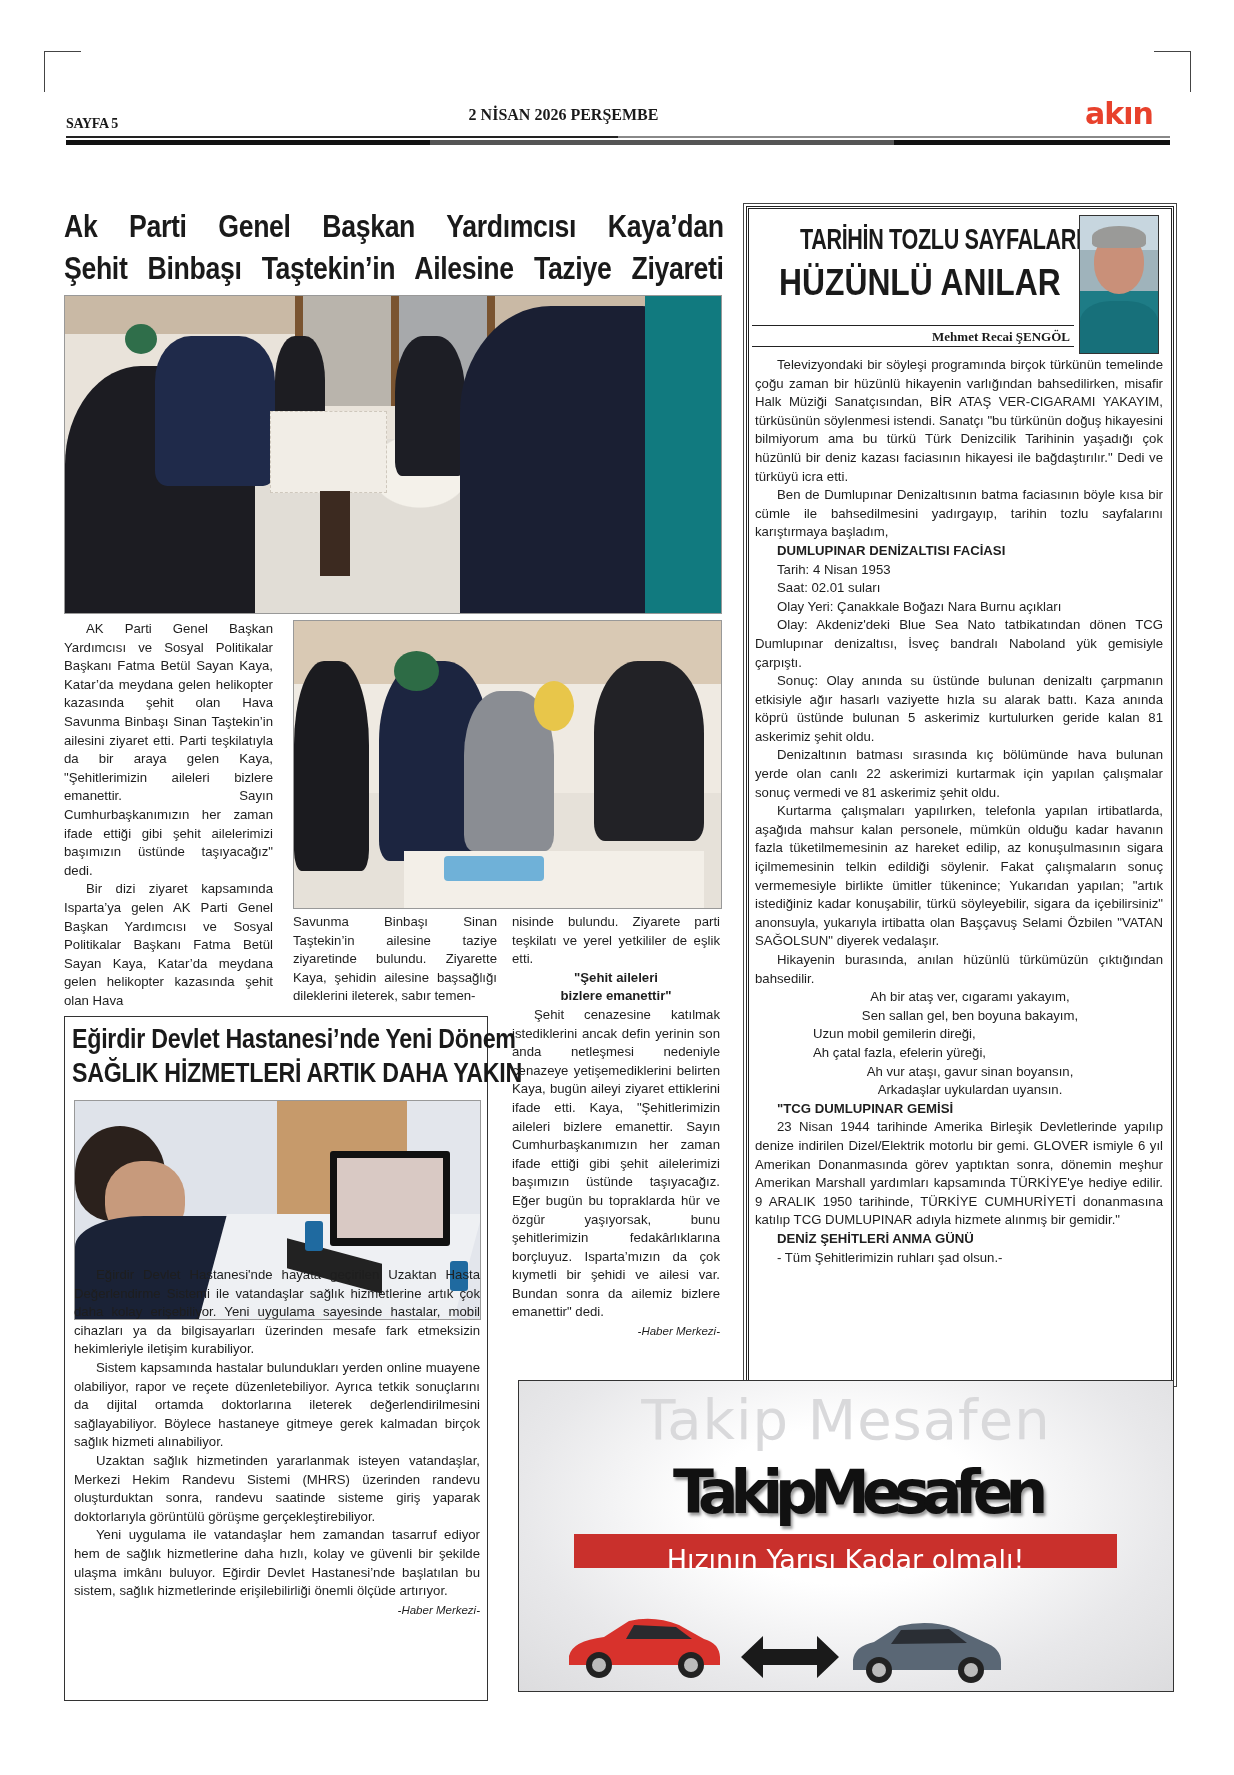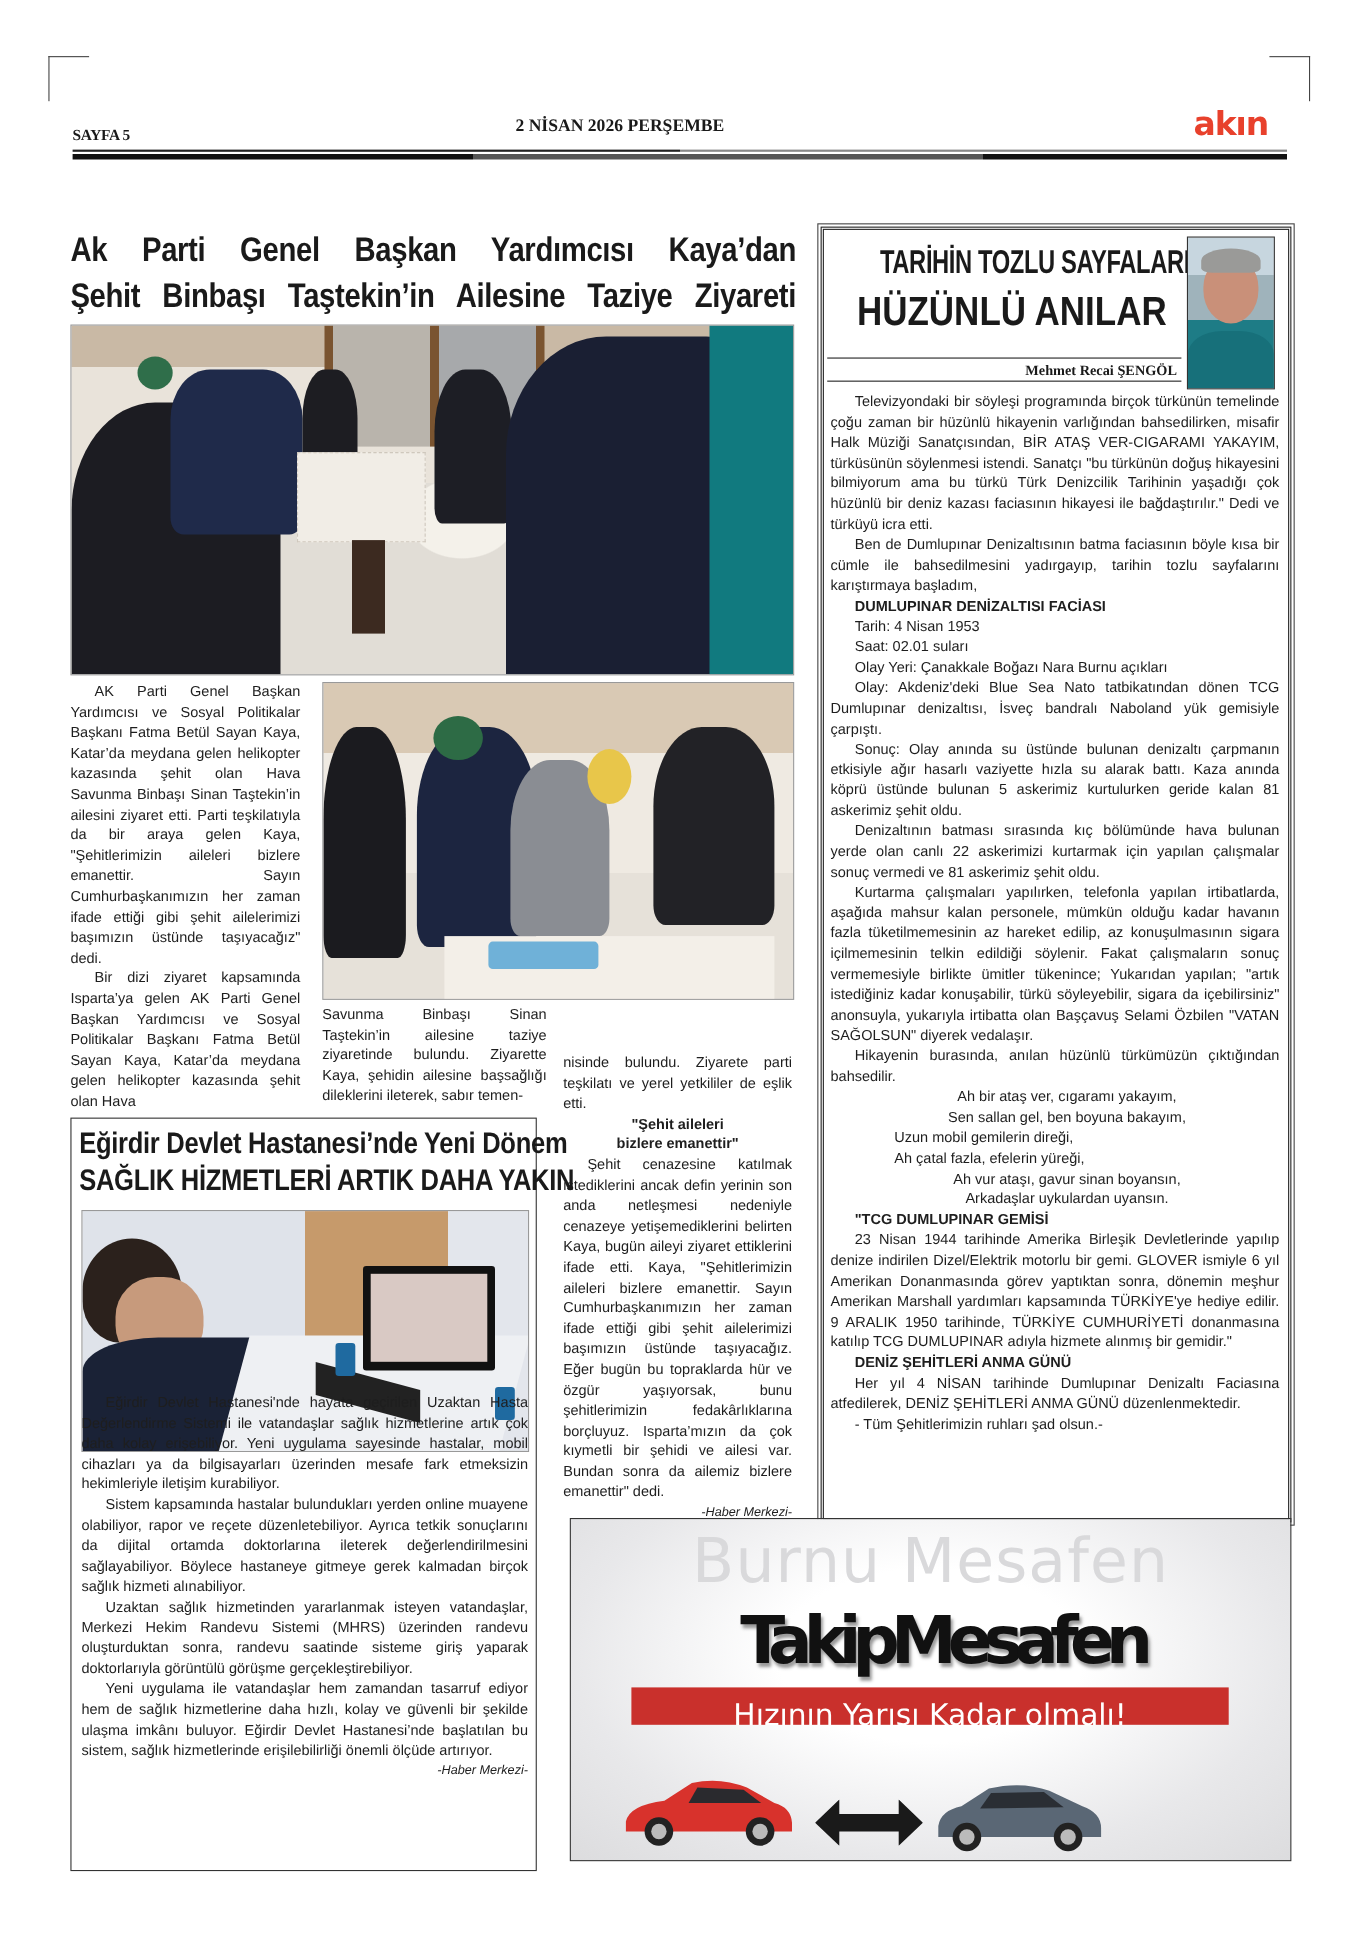--- a/index.html
+++ b/index.html
@@ -112,21 +112,21 @@
   <div class="shape" style="left:300px;top:40px;width:110px;height:180px;background:#222226;border-radius:40% 40% 10% 10%;"></div>
   <div class="shape" style="left:240px;top:60px;width:40px;height:50px;background:#e8c64a;border-radius:50%;"></div>
   <div class="shape" style="left:110px;top:230px;width:300px;height:57px;background:#f3efe8;"></div>
   <div class="shape" style="left:150px;top:235px;width:100px;height:25px;background:#6fb1d8;border-radius:4px;"></div>
 </div>
 
 <div class="txt" style="left:293px;top:913px;width:204px;">
   <p class="noindent">Savunma Binbaşı Sinan Taştekin’in ailesine taziye ziyaretinde bulundu. Ziyarette Kaya, şehidin ailesine başsağlığı dileklerini ileterek, sabır temen-</p>
 </div>
 
-<div class="txt" style="left:512px;top:913px;width:208px;margin-top:44px;">
+<div class="txt" style="left:512px;top:913px;width:208px;">
   <p class="noindent">nisinde bulundu. Ziyarete parti teşkilatı ve yerel yetkililer de eşlik etti.</p>
   <p class="center">"Şehit aileleri</p>
   <p class="center">bizlere emanettir"</p>
   <p>Şehit cenazesine katılmak istediklerini ancak defin yerinin son anda netleşmesi nedeniyle cenazeye yetişemediklerini belirten Kaya, bugün aileyi ziyaret ettiklerini ifade etti. Kaya, "Şehitlerimizin aileleri bizlere emanettir. Sayın Cumhurbaşkanımızın her zaman ifade ettiği gibi şehit ailelerimizi başımızın üstünde taşıyacağız. Eğer bugün bu topraklarda hür ve özgür yaşıyorsak, bunu şehitlerimizin fedakârlıklarına borçluyuz. Isparta’mızın da çok kıymetli bir şehidi ve ailesi var. Bundan sonra da ailemiz bizlere emanettir" dedi.</p>
   <p class="sig">-Haber Merkezi-</p>
 </div>
 
 <div class="abs egbox"></div>
 <div class="abs eg-title1">Eğirdir Devlet Hastanesi’nde Yeni Dönem</div>
 <div class="abs eg-title2">SAĞLIK HİZMETLERİ ARTIK DAHA YAKIN</div>
@@ -175,26 +175,25 @@
   <p>Hikayenin burasında, anılan hüzünlü türkümüzün çıktığından bahsedilir.</p>
   <p class="poem1">Ah bir ataş ver, cıgaramı yakayım,</p>
   <p class="poem1">Sen sallan gel, ben boyuna bakayım,</p>
   <p class="poem2">Uzun mobil gemilerin direği,</p>
   <p class="poem2">Ah çatal fazla, efelerin yüreği,</p>
   <p class="poem1">Ah vur ataşı, gavur sinan boyansın,</p>
   <p class="poem1">Arkadaşlar uykulardan uyansın.</p>
   <p class="bold">"TCG DUMLUPINAR GEMİSİ</p>
   <p>23 Nisan 1944 tarihinde Amerika Birleşik Devletlerinde yapılıp denize indirilen Dizel/Elektrik motorlu bir gemi. GLOVER ismiyle 6 yıl Amerikan Donanmasında görev yaptıktan sonra, dönemin meşhur Amerikan Marshall yardımları kapsamında TÜRKİYE'ye hediye edilir. 9 ARALIK 1950 tarihinde, TÜRKİYE CUMHURİYETİ donanmasına katılıp TCG DUMLUPINAR adıyla hizmete alınmış bir gemidir."</p>
   <p class="bold">DENİZ ŞEHİTLERİ ANMA GÜNÜ</p>
-  <p>Her yıl 4 NİSAN tarihinde Dumlupınar Denizaltı Faciasına atfedilerek, DENİZ ŞEHİTLERİ ANMA GÜNÜ düzenlenmektedir.</p>
   <p>- Tüm Şehitlerimizin ruhları şad olsun.-</p>
 </div>
 
 <div class="abs ad">
-  <div class="abs ad-ghost">Burnu Mesafen</div>
+  <div class="abs ad-ghost">Takip Mesafen</div>
   <div class="abs ad-brand">TakipMesafen</div>
   <div class="abs ad-banner">Hızının Yarısı Kadar olmalı!</div>
   <svg class="car" style="left:45px;top:230px;" width="160" height="70" viewBox="0 0 160 70">
     <path d="M5 45 Q8 30 40 26 L65 10 Q90 4 115 14 L140 28 Q155 32 156 46 L156 54 L5 54 Z" fill="#d8322c"></path>
     <path d="M70 14 L112 16 L128 28 L62 28 Z" fill="#2a2a2e"></path>
     <circle cx="35" cy="54" r="13" fill="#222"></circle>
       <circle cx="35" cy="54" r="7" fill="#bbb"></circle>
     <circle cx="127" cy="54" r="13" fill="#222"></circle>
       <circle cx="127" cy="54" r="7" fill="#bbb"></circle>
   </svg>

